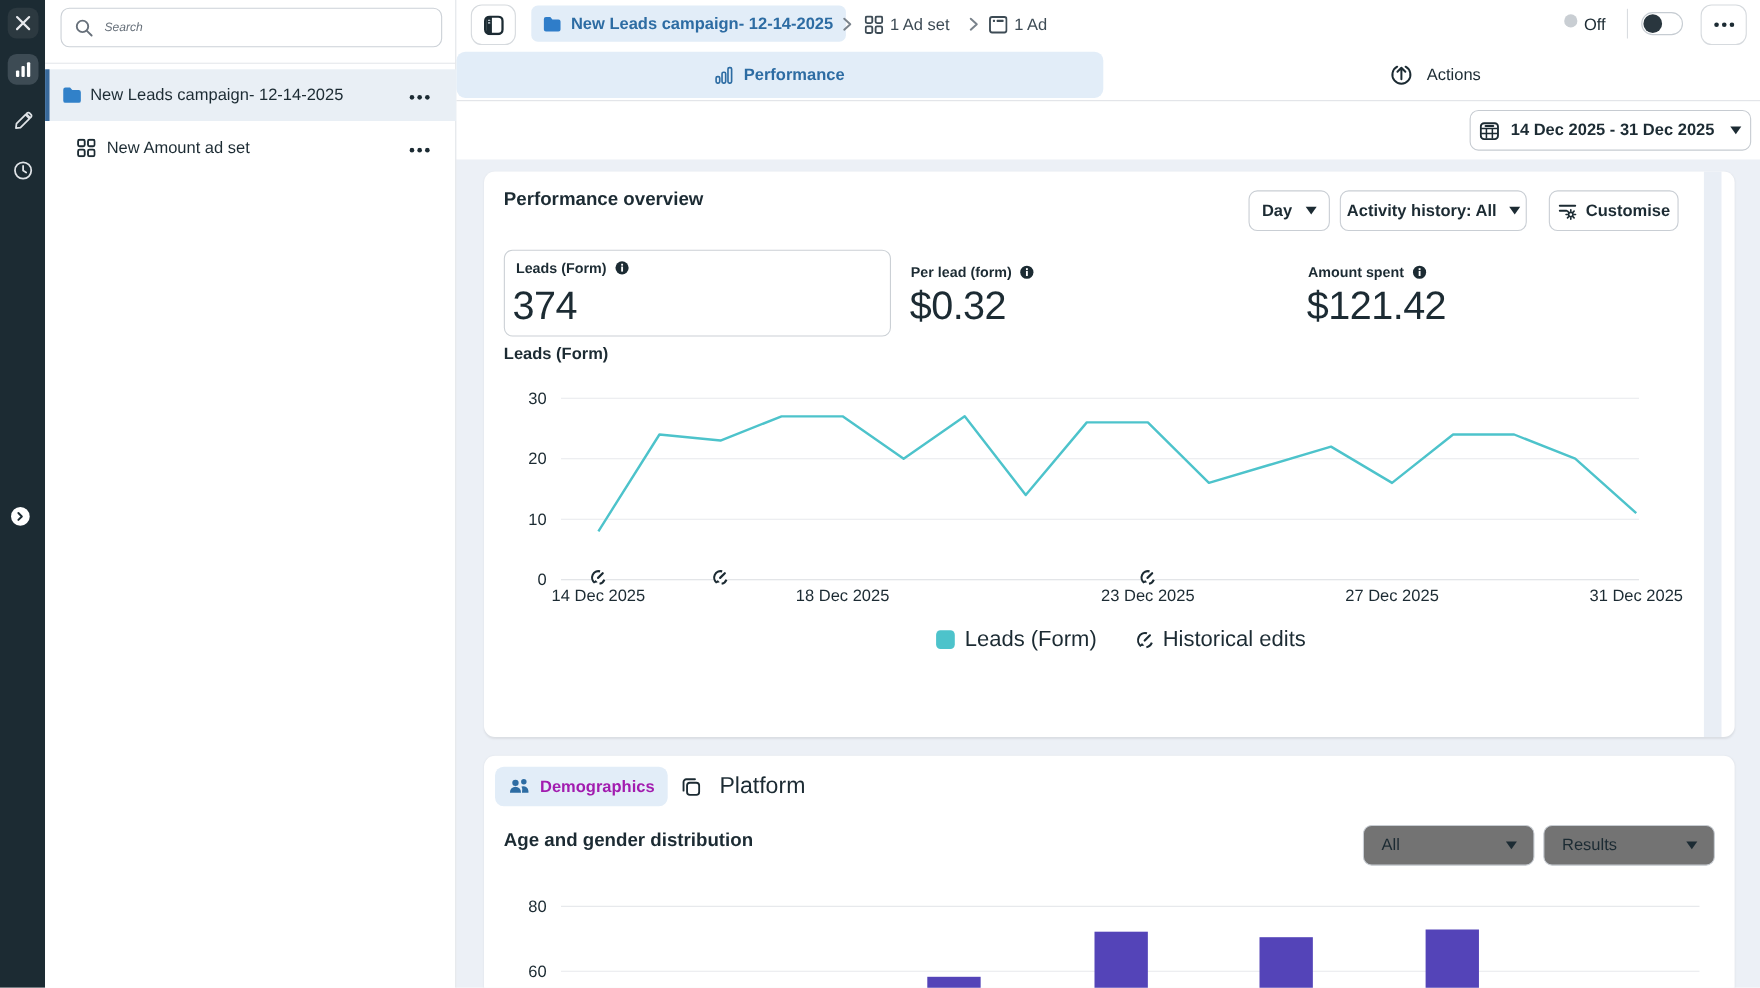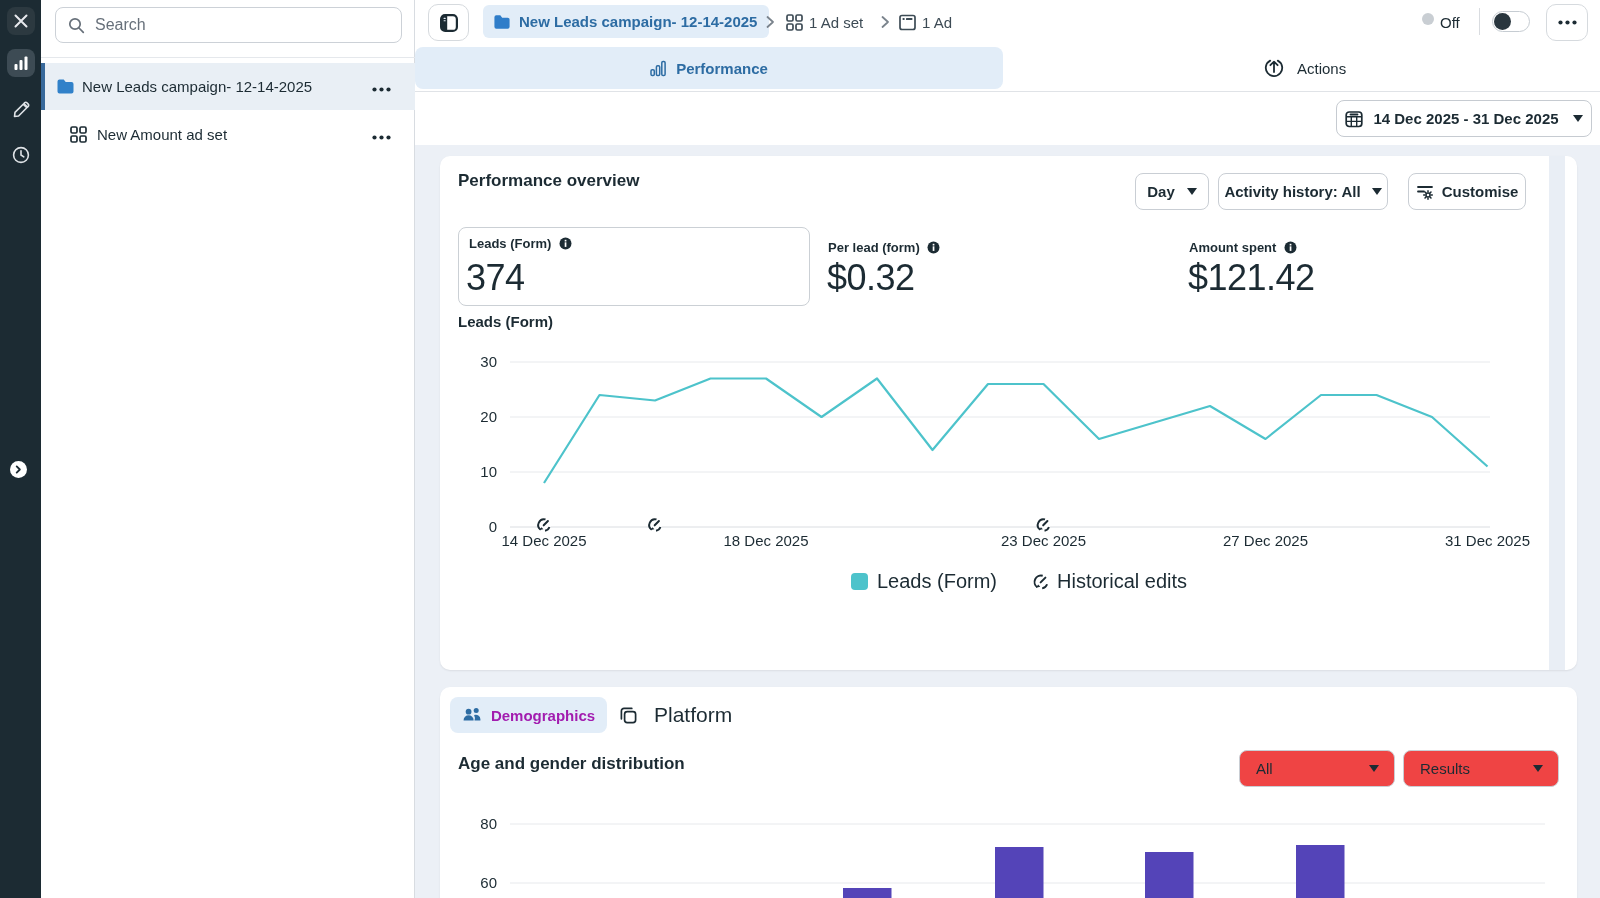--- a/index.html
+++ b/index.html
@@ -9,21 +9,21 @@
 
   
   .rail { left:0; top:0; width:41px; height:898px; background:#1c2b33; }
   .rail .btn { position:absolute; left:7px; width:28px; height:28px; border-radius:8px;
                display:flex; align-items:center; justify-content:center; }
   .rail .btn.active { background:#3d4b54; }
 
   
   .lpanel { left:41px; top:0; width:374px; height:898px; background:#fff; border-right:1px solid #d8dce1; }
   .search { position:absolute; left:14px; top:7px; width:347px; height:36px; border:1px solid #ccd1d7;
-            border-radius:8px; display:flex; align-items:center; padding-left:12px; color:#67707a; font-size:16px; }
+            border-radius:8px; display:flex; align-items:center; padding-left:12px; color:#67707a; font-size:11px;font-style:italic; }
   .search svg { margin-right:10px; }
   .ldivider { position:absolute; left:0; top:57px; width:374px; border-top:1px solid #e5e8ec; }
   .trow { position:absolute; left:0; width:374px; display:flex; align-items:center; font-size:15px; }
   .trow .dots { position:absolute; right:24px; }
   .sel { background:#e9eff5; border-left:4px solid #38699b; }
 
   
   .hdr { left:415px; top:0; width:1185px; height:145px; background:#fff; }
   .iconbtn { position:absolute; border:1px solid #d6dade; border-radius:10px; background:#fff;
              display:flex; align-items:center; justify-content:center; }
@@ -50,21 +50,21 @@
   .metlbl { position:absolute; font-size:13px; font-weight:bold; display:flex; align-items:center; }
   .metval { position:absolute; font-size:36px; font-weight:400; letter-spacing:-0.5px; }
   .mbox { position:absolute; left:18px; top:71px; width:352px; height:79px; border:1px solid #cbd0d5; border-radius:8px; }
 
   .card2 { top:542px; height:420px; }
   .dtab { position:absolute; left:10px; top:10px; width:157px; height:36px; background:#e2edf8; border-radius:8px;
           display:flex; align-items:center; justify-content:center; color:#a21caf; font-weight:bold; font-size:15px; }
   .ptab2 { position:absolute; left:180px; top:10px; height:36px; display:flex; align-items:center; font-size:21px; }
   .h2t { position:absolute; left:18px; top:67px; font-size:17px; font-weight:bold; }
   .dd { position:absolute; top:63px; width:156px; height:37px; border:1px solid #c9ced4; border-radius:8px;
-        display:flex; align-items:center; font-size:15px; background:#ef4444; }
+        display:flex; align-items:center; font-size:15px; background:#737373; }
   .caret { width:0; height:0; border-left:5.5px solid transparent; border-right:5.5px solid transparent;
            border-top:7px solid #1c2b33; }
 </style>
 </head>
 <body>
 
 <div class="abs rail">
   <div class="btn" style="top:7px; background:#2c3940;">
     <svg width="16" height="16" viewBox="0 0 16 16">
         <path d="M2.5 2.5 L13.5 13.5 M13.5 2.5 L2.5 13.5" stroke="#e8eaee" stroke-width="2" stroke-linecap="round"></path>

